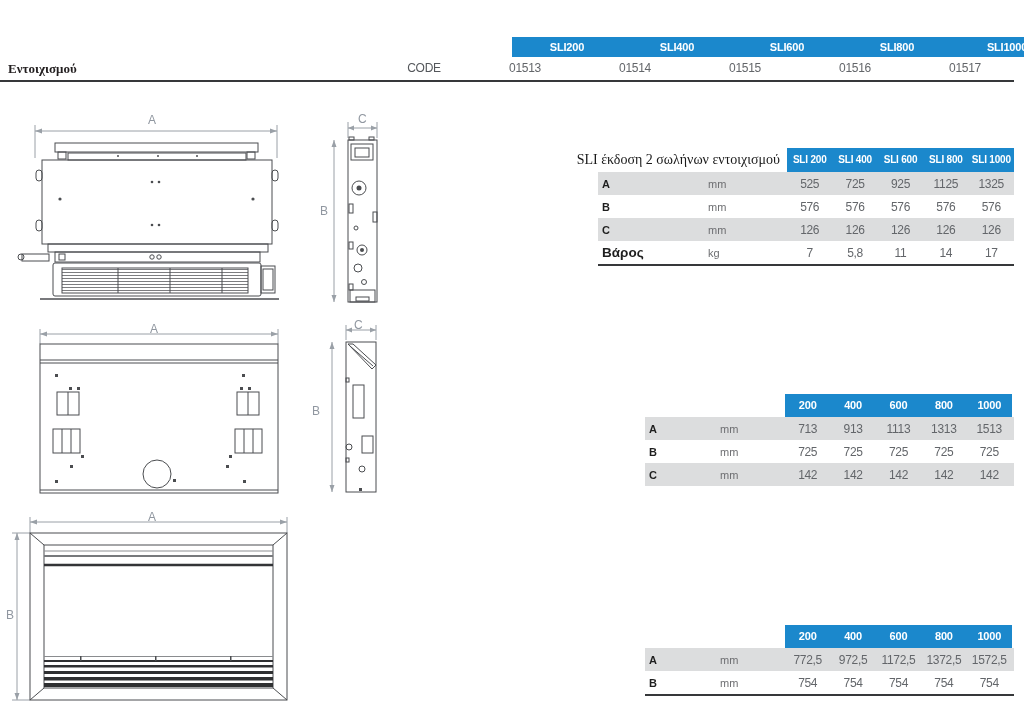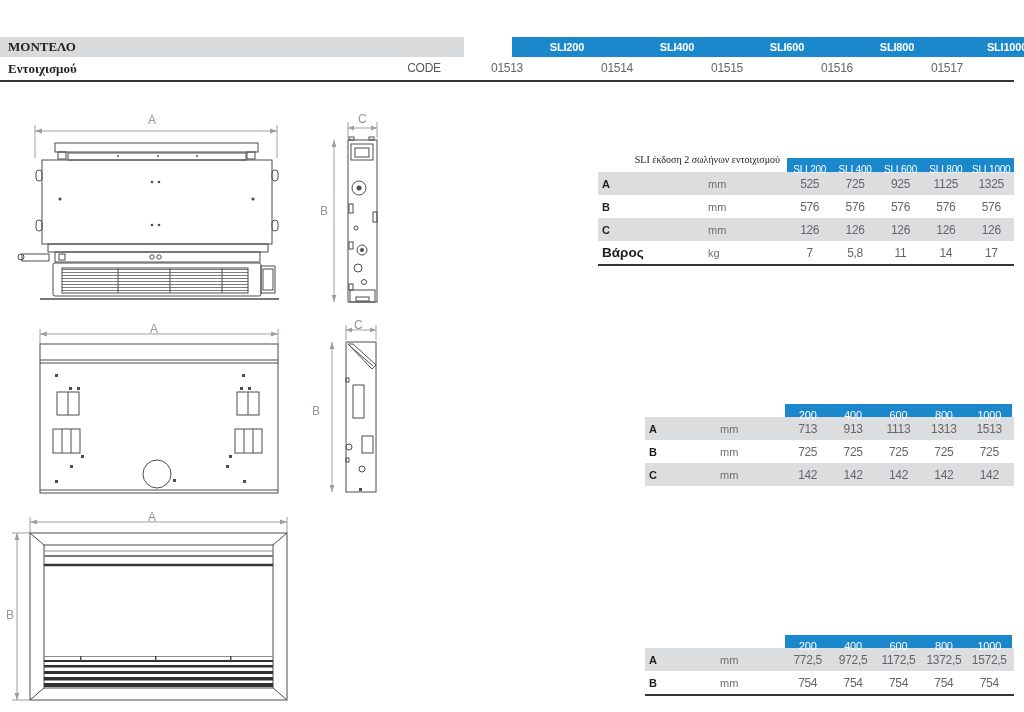--- a/index.html
+++ b/index.html
@@ -15,28 +15,28 @@
   .tt-title .g{font-family:"Liberation Serif",serif;font-weight:600;}
   .tt-grayband{left:0;top:37px;width:464px;height:20px;background:#d9dadc;
                font-size:13px;font-weight:bold;line-height:20px;padding-left:8px;box-sizing:border-box;}
   .tt-models{left:464px;top:37px;width:550px;height:20px;background:#1b88cc;display:flex;margin-left:48px;}
   .tt-models>div{flex:1;text-align:center;color:#fff;font-weight:bold;font-size:11px;
                  line-height:20px;letter-spacing:-0.2px;}
   .tt-coderow{left:0;top:57px;width:1014px;height:23px;border-bottom:2px solid #36383a;}
   .tt-rowlabel{left:8px;top:0;font-size:13px;font-weight:bold;line-height:23px;}
   .tt-code{left:384px;top:0;width:80px;text-align:center;font-size:12px;color:#54575b;
            line-height:23px;letter-spacing:-0.3px;}
-  .tt-codes{left:452px;top:0;width:550px;height:23px;display:flex;}
+  .tt-codes{left:470px;top:0;width:550px;height:23px;display:flex;}
   .tt-codes>div{flex:1;text-align:center;font-size:12px;color:#63666a;line-height:23px;letter-spacing:-0.3px;}
   
-  .bhc{background:#1b88cc;color:#fff;font-weight:normal;text-align:center;letter-spacing:-0.2px;margin-top:10px;}
+  .bhc{background:#1b88cc;color:#fff;font-weight:bold;text-align:center;letter-spacing:-0.2px;}
   .t1{left:575px;top:148px;width:439px;}
   .t1 .hd{display:flex;height:24px;}
   .t1 .hd .ttl{width:212px;text-align:right;padding-right:7px;box-sizing:border-box;
-               font-size:10px;line-height:24px;color:#1a1a1a;}
+               font-size:14px;line-height:24px;color:#1a1a1a;}
   .t1 .hd .bhc{width:45.4px;font-size:10px;line-height:24px;}
   .t1 .trow{display:grid;grid-template-columns:110px 79px repeat(5,45.4px);height:23px;
             align-items:center;margin-left:23px;width:416px;box-sizing:border-box;}
   .t23{left:645px;top:394px;width:369px;}
   .t3{top:625px;border-bottom:2px solid #36383a;}
   .t23 .hd{display:flex;height:23px;margin-left:140px;}
   .t23 .hd .bhc{width:45.4px;font-size:11px;line-height:23px;}
   .t23 .trow{display:grid;grid-template-columns:75px 65px repeat(5,45.4px);height:23px;
              align-items:center;width:369px;}
   .trow.g{background:#dcddde;}
@@ -51,21 +51,20 @@
   .ln{stroke:#4b4d50;fill:none;stroke-width:1;}
   .dm{stroke:#9aa0a7;fill:none;stroke-width:1;}
   .df{fill:#9aa0a7;stroke:none;}
   .fd{fill:#4b4d50;stroke:none;}
 </style>
 </head>
 <body>
 
 <div id="page">
 
-  <div class="abs tt-grayband serif">ΜΟΝΤΕΛΟ</div>
   <div class="abs tt-models">
     <div>SLI200</div>
     <div>SLI400</div>
     <div>SLI600</div>
     <div>SLI800</div>
     <div>SLI1000</div>
   </div>
   <div class="abs tt-coderow">
     <div class="abs tt-rowlabel serif">Εντοιχισμού</div>
     <div class="abs tt-code cond">CODE</div>

